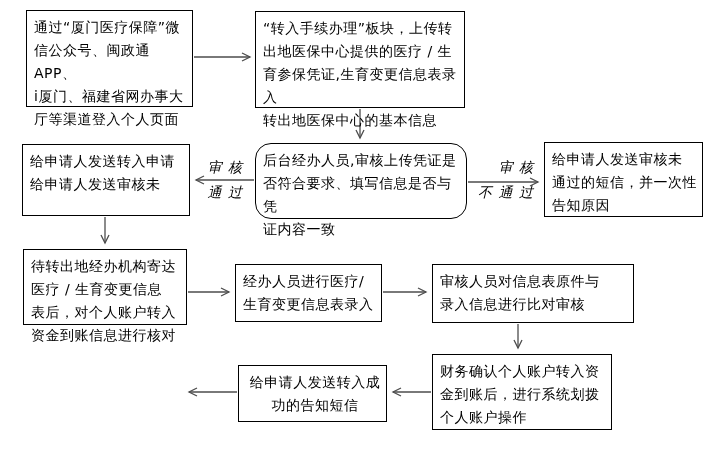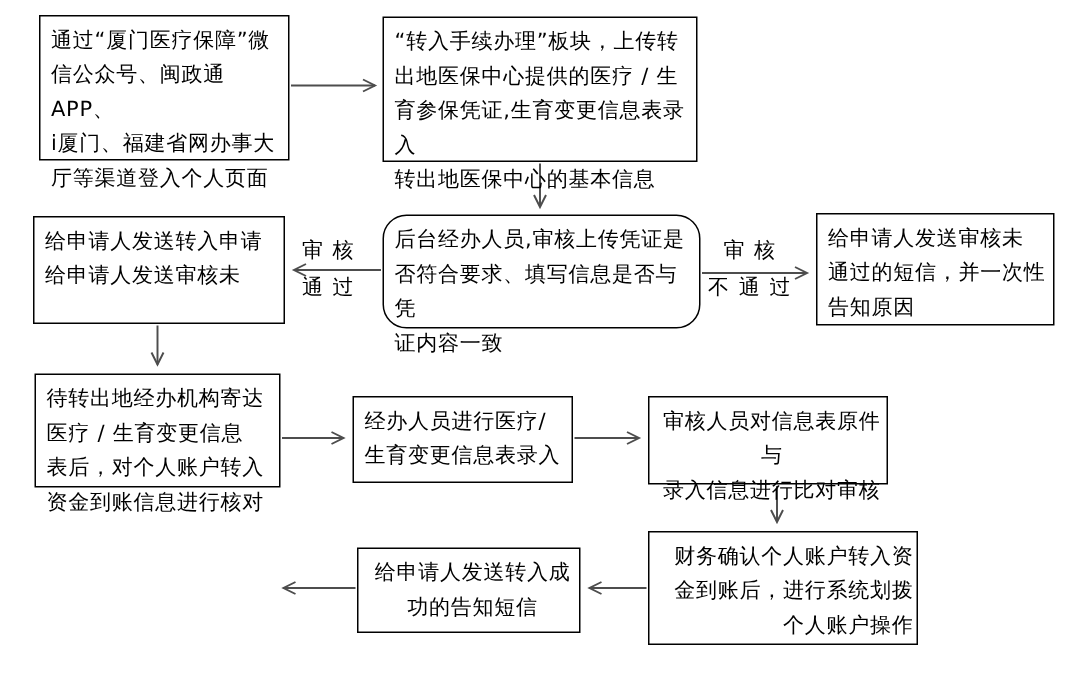--- a/index.html
+++ b/index.html
@@ -11,31 +11,31 @@
     font-family:"DejaVu Sans", sans-serif; color:var(--text); overflow:hidden;
   }
   .box{
     position:absolute; box-sizing:border-box;
     border:1px solid var(--border); background:var(--fill);
     font-size:14px; line-height:23px; white-space:pre-line;
     padding:5px 2px 0 7px; letter-spacing:0.5px;
   }
   .edge-label{
     position:absolute; font-size:14px; line-height:25px; white-space:pre-line;
-    text-align:center; letter-spacing:1px;
+    text-align:right; letter-spacing:1px;font-style:italic;
   }
   #box-a{left:26px;  top:10px;  width:167px; height:97px;}
   #box-b{left:255px; top:11px;  width:210px; height:97px;}
   #box-c{left:255px; top:143px; width:212px; height:76px;border-radius:16px;}
   #box-d{left:22px;  top:144px; width:168px; height:72px;}
   #box-e{left:544px; top:142px; width:159px; height:75px;}
   #box-f{left:23px;  top:249px; width:164px; height:76px;}
   #box-g{left:235px; top:264px; width:147px; height:58px;}
-  #box-h{left:432px; top:264px; width:160px; height:59px;text-align:center;}
-  #box-i{left:432px; top:354px; width:180px; height:76px;text-align:right;}
+  #box-h{left:432px; top:264px; width:202px; height:59px;}
+  #box-i{left:432px; top:354px; width:180px; height:76px;}
   #box-j{left:238px; top:365px; width:149px; height:57px;text-align:center;}
   #box-k{left:23px;  top:365px; width:160px; height:56px;}
   #label-pass{left:195px; top:155px; width:48px;}
   #label-fail{left:466px; top:155px; width:68px;}
   svg.wires{position:absolute; left:0; top:0;}
   .connector{stroke:var(--connector); stroke-width:1.3; fill:none;}
   .arrowhead{stroke:var(--connector); stroke-width:1.3; fill:none;}
 </style>
 </head>
 <body>

